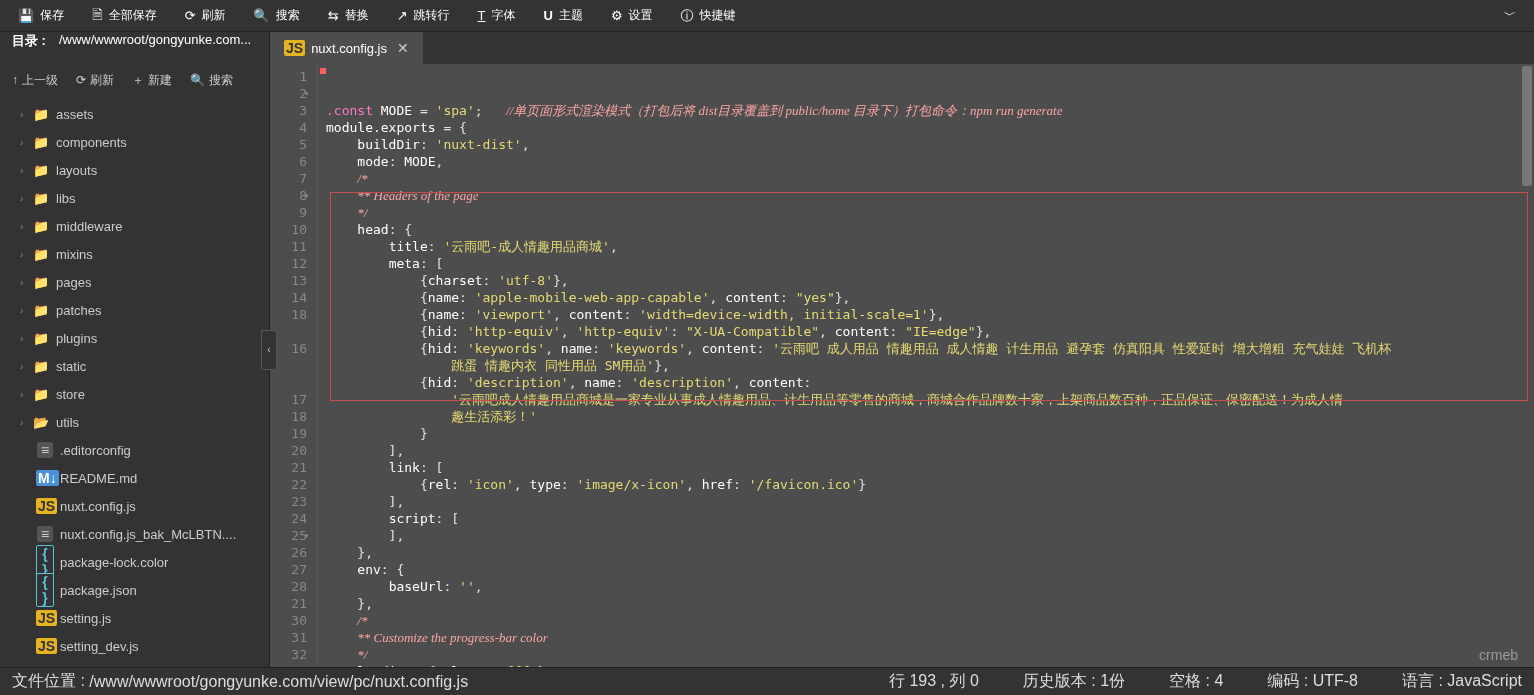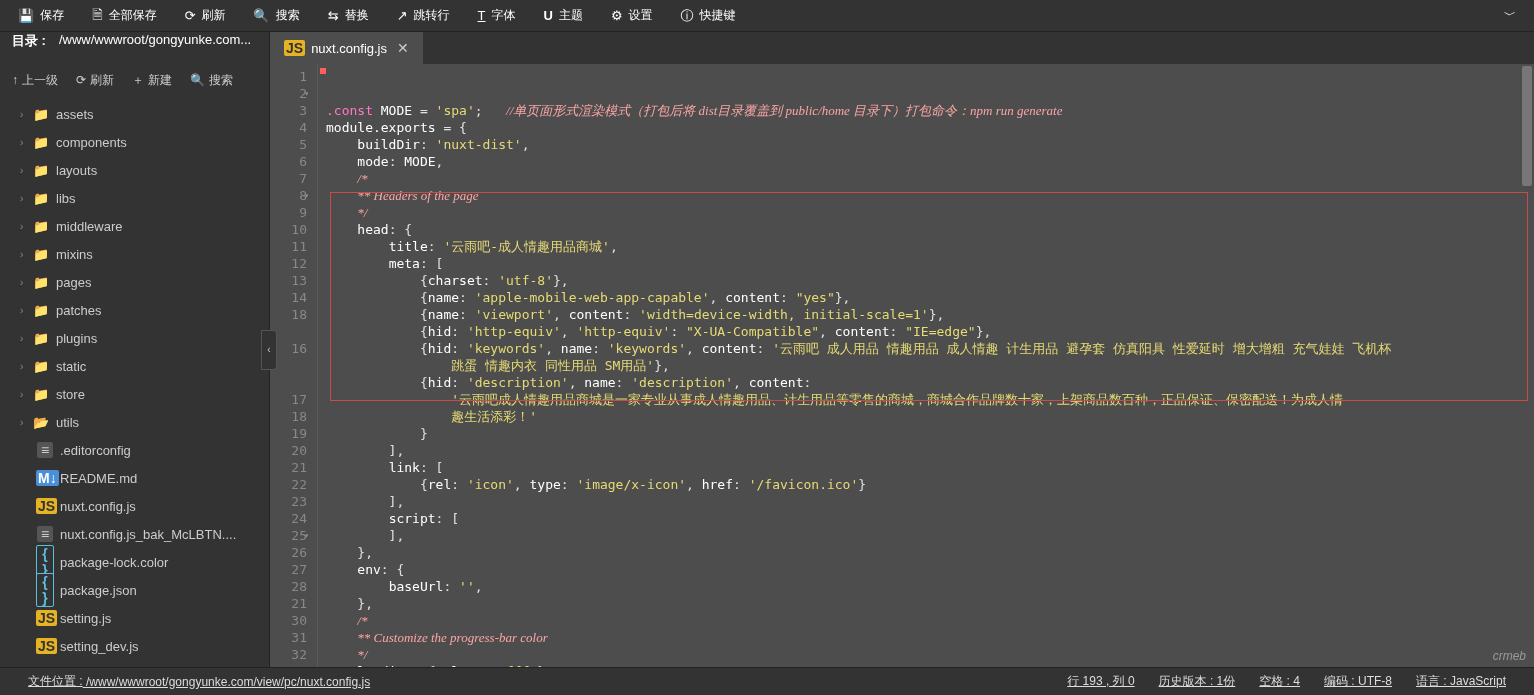--- a/index.html
+++ b/index.html
@@ -42,26 +42,26 @@
 .code { flex: 1; padding: 4px 0 4px 4px; white-space: pre; color: #e0e0e0; position: relative; }
 .code .line { height: 17px; padding-left: 4px; }
 .code .wrap { height: 17px; padding-left: 4px; }
 .highlight-box { position: absolute; border: 1px solid #c94c4c; left: 12px; right: 6px; top: 128px; height: 209px; pointer-events: none; }
 .t-pink { color: #ff79c6; margin-top: 18px; }
 .t-str { color: #e6db74; }
 .t-comment { color: #fca5a5; font-style: italic; font-family: Liberation Serif, serif; }
 .t-white { color: #fff; }
 .code-dot { position: absolute; left: 2px; top: 4px; width: 6px; height: 6px; background: #ff5f5f; }
 .collapse-handle { position: absolute; left: -1px; top: 50%; width: 16px; height: 40px; background: #333; border: 1px solid #555; border-radius: 0 4px 4px 0; display: flex; align-items: center; justify-content: center; color: #ccc; font-size: 10px; cursor: pointer; z-index: 5; transform: translate(-8px,-50%); }
-.status-bar { height: 28px; background: #333; display: flex; align-items: center; padding: 0 28px; font-size: 12px; color: #ddd; border-top: 1px solid #222; text-decoration: underline; }
+.status-bar { height: 28px; background: #333; display: flex; align-items: center; padding: 0 12px; font-size: 16px; color: #ddd; border-top: 1px solid #222; }
 .status-left { flex: 1; display: flex; align-items: center; }
-.status-seg { margin-left: 24px; }
+.status-seg { margin-left: 44px; }
 .scrollbar-v { position: absolute; right: 2px; top: 2px; bottom: 2px; width: 10px; }
 .scrollbar-thumb { position: absolute; right: 0; top: 0; width: 10px; height: 120px; background: #777; border-radius: 2px; }
-.logo-mark { position: absolute; right: 8px; bottom: 4px; color: #999; font-size: 12px; font-style: italic; }
+.logo-mark { position: absolute; right: 16px; bottom: 4px; color: #999; font-size: 14px; }
 </style>
 </head>
 <body>
 
 <div class="toolbar">
   <div class="toolbar-item">
       <span class="toolbar-icon">💾</span>
       <span>保存</span>
     </div>
   <div class="toolbar-item">

